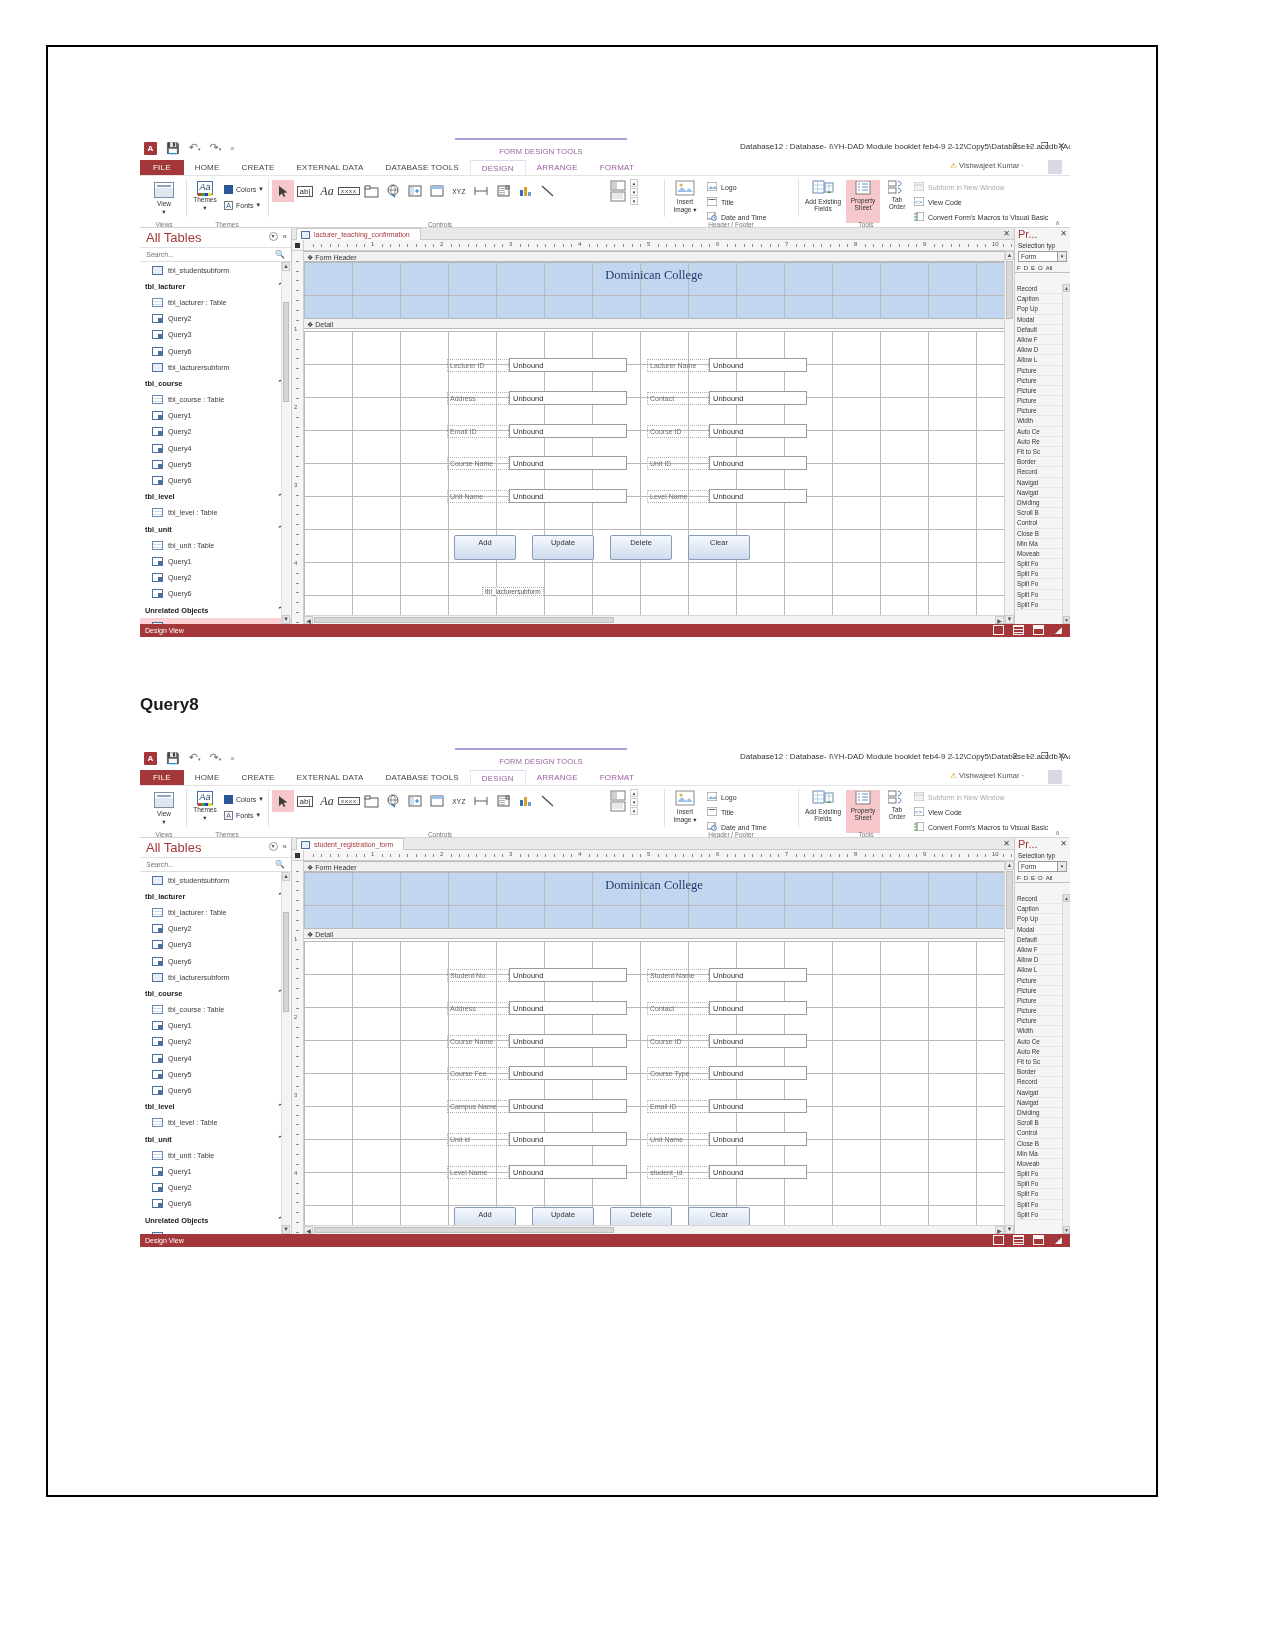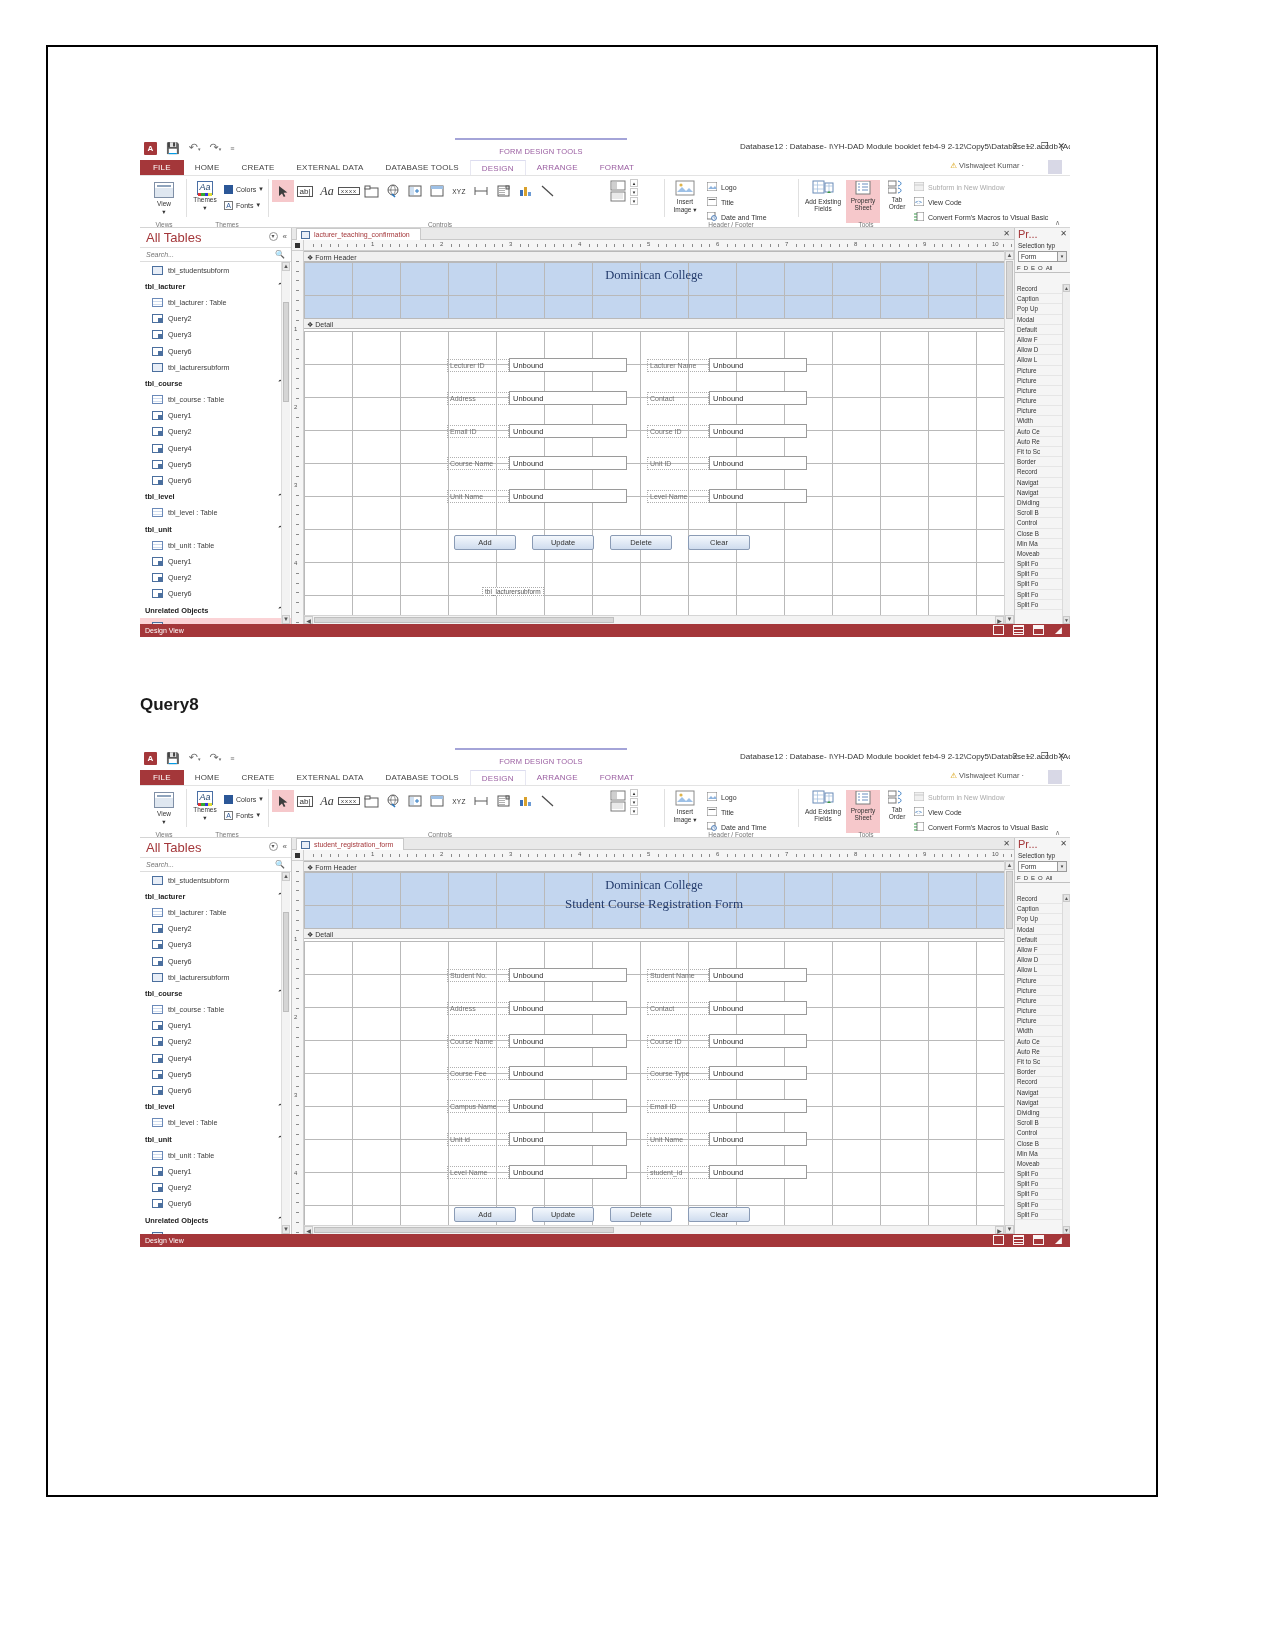--- a/index.html
+++ b/index.html
@@ -174,21 +174,21 @@
 
   .fld-label {
     position:absolute; font-size:7px; color:#6f6f6f; border:1px dotted #b0b0b0;
     height:13px; line-height:12px; padding-left:2px; background:transparent;
   }
   .fld-box {
     position:absolute; font-size:7.5px; color:#333; border:1px solid #9a9a9a;
     height:14px; line-height:13px; padding-left:3px; background:#fff;
   }
   .fbtn {
-    position:absolute; height:15px; border:1px solid #8a9bb5; border-radius:2px;
+    position:absolute; height:25px; border:1px solid #8a9bb5; border-radius:2px;
     background:linear-gradient(#f4f8fd,#cfdcee);
     font-size:7.5px; color:#333; text-align:center; line-height:14px;
   }
   .subform-lbl {
     position:absolute; font-size:6.5px; color:#555; border:1px dotted #aaa; padding:0 2px; background:#fff;
   }
 
   .vscroll { position:absolute; right:0; top:0; bottom:0; width:10px; background:#f3f3f3; border-left:1px solid #d5d5d5;}
   .vscroll .thumb{position:absolute;left:1px;right:1px;top:10px;height:58px;background:#d8d8d8;border:1px solid #bfbfbf;}
   .vscroll .a{position:absolute;left:0;right:0;height:9px;background:#ededed;border:1px solid #ccc;font-size:6px;text-align:center;color:#555;}
@@ -1317,21 +1317,20 @@
               <span class="vtick" style="top:341.4px"></span>
               <span class="vtick" style="top:351.2px"></span>
               <span class="vtick" style="top:361px"></span>
               <span class="vtick" style="top:370.8px"></span>
             </div>
 
   <div class="canvas">
     <div class="secbar"><span class="flag">❖</span> <b>Form Header</b></div>
     <div class="grid hdrband" style="height:56px">
       <div class="hdr-title" style="top:6px;font-size:12.5px">Dominican College</div>
-      <div class="hdr-title" style="top:24px;font-size:13px">Student Course Registration Form</div>
     </div>
     <div class="secbar"><span class="flag">❖</span> <b>Detail</b></div>
     <div class="grid" style="position:absolute;left:0;right:0;top:80px;bottom:0">
       <div class="fld-label" style="left:143px;top:28px;width:62px">Student No.</div>
                 <div class="fld-box" style="left:205px;top:27px;width:118px">Unbound</div>
                 <div class="fld-label" style="left:343px;top:28px;width:62px">Student Name</div>
                 <div class="fld-box" style="left:405px;top:27px;width:98px">Unbound</div>
                 <div class="fld-label" style="left:143px;top:60.8px;width:62px">Address</div>
                 <div class="fld-box" style="left:205px;top:59.8px;width:118px">Unbound</div>
                 <div class="fld-label" style="left:343px;top:60.8px;width:62px">Contact</div>

